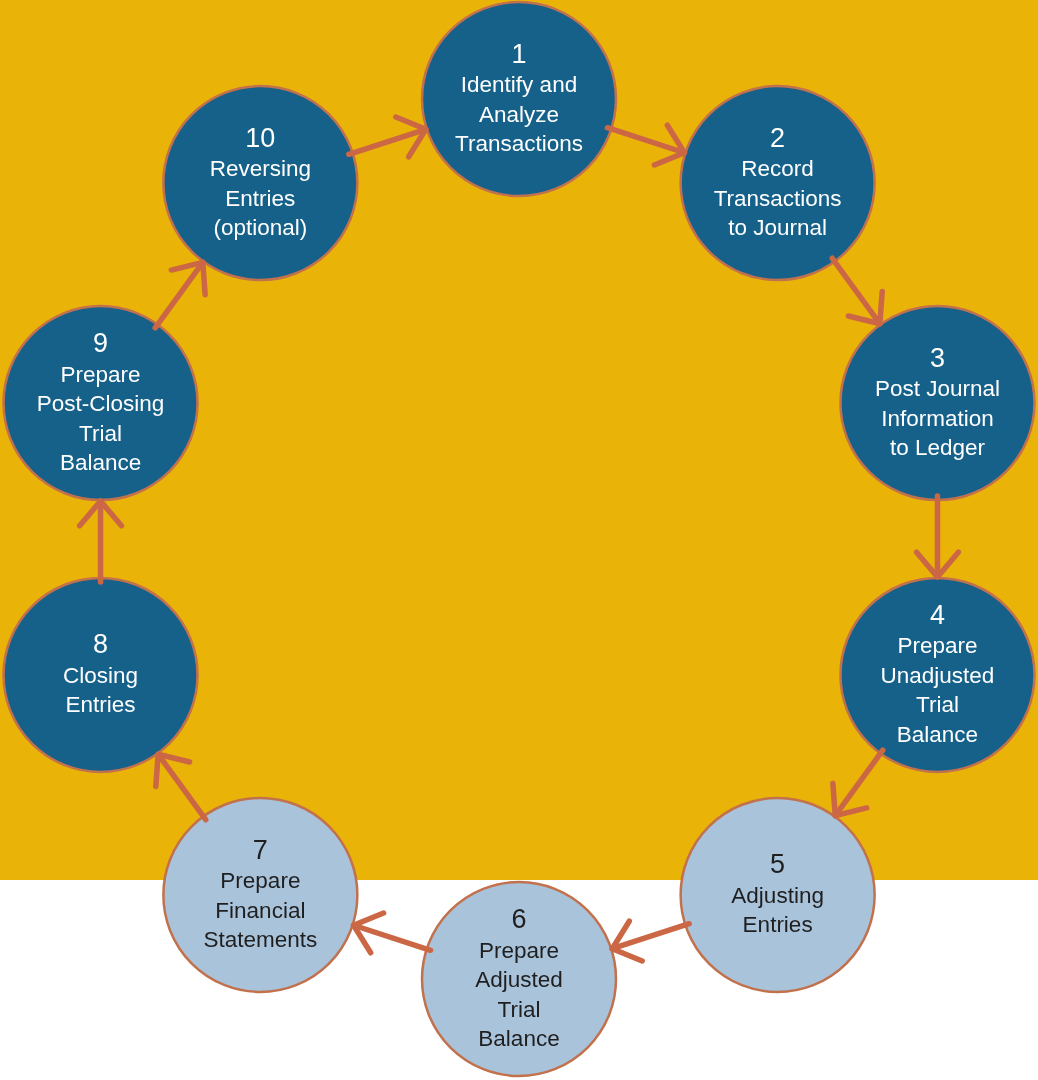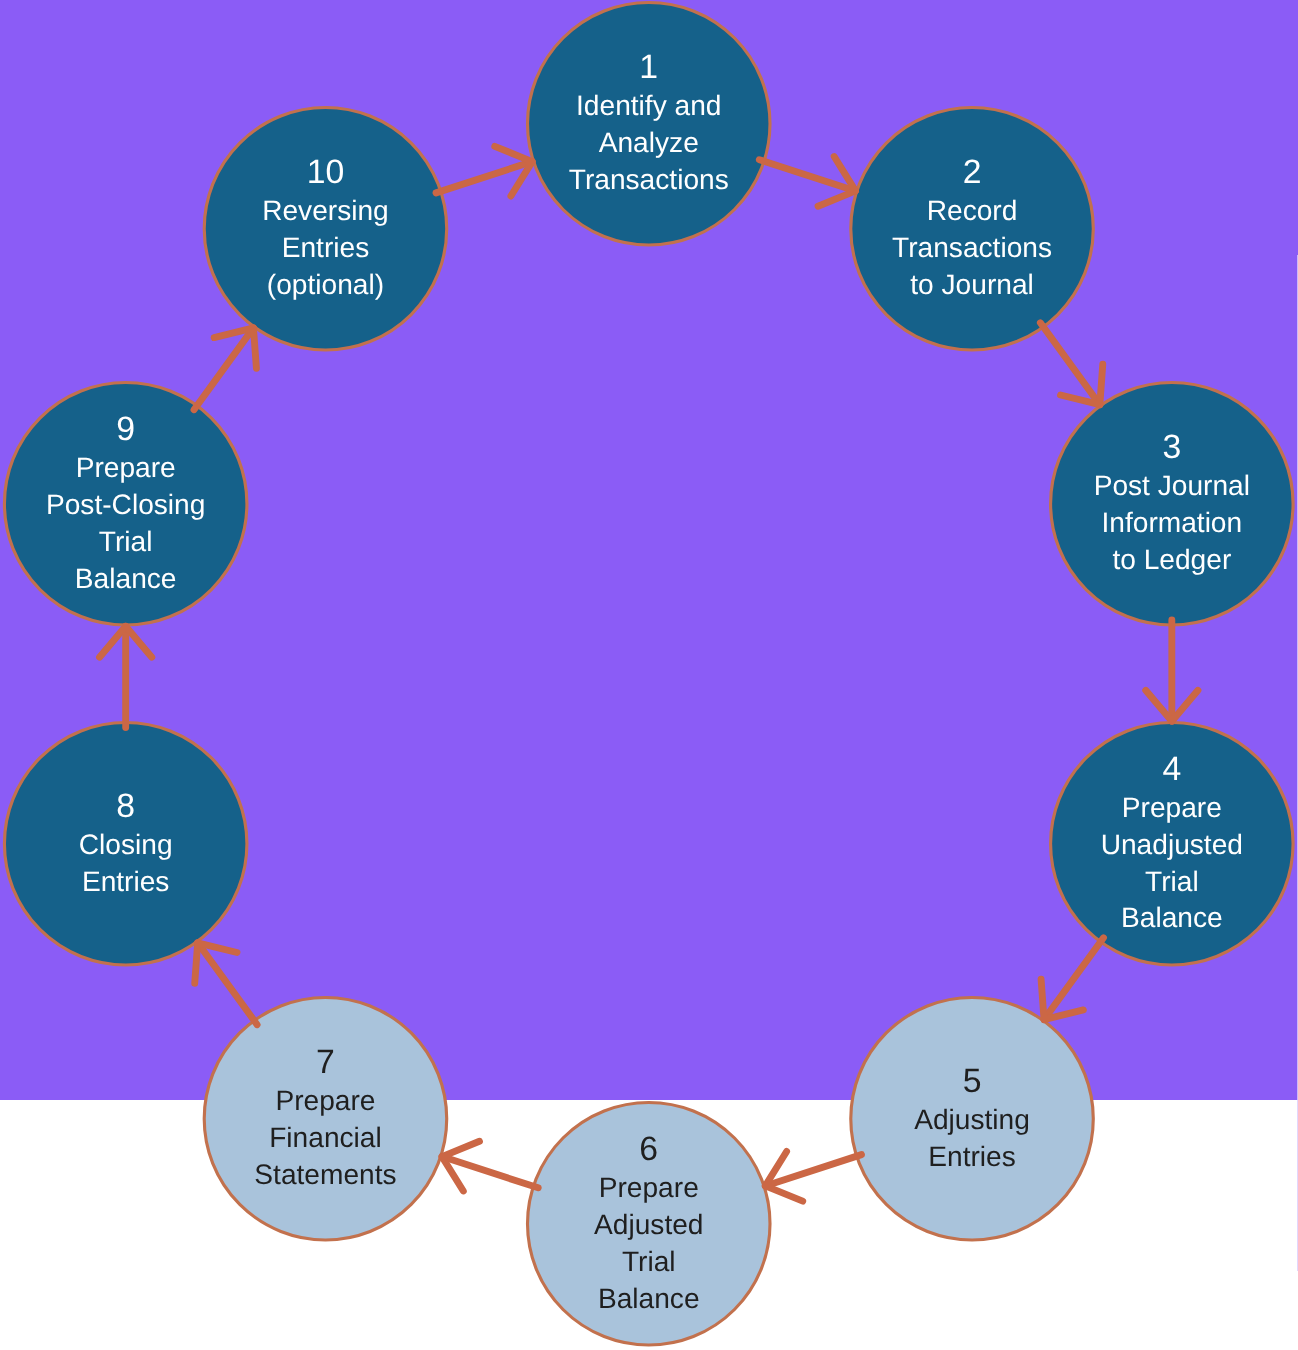--- a/index.html
+++ b/index.html
@@ -8,21 +8,21 @@
     background: #ffffff;
     width: 1038px;
     height: 1080px;
     overflow: hidden;
     font-family: "Liberation Sans", sans-serif;
   }
   #stage {
     position: relative;
     width: 1038px;
     height: 880px;
-    background: #8b5cf6;
+    background: #eab308;
   }
   svg text {
     font-family: "Liberation Sans", sans-serif;
   }
 </style>
 </head>
 <body>
 
 <div id="stage">
   <svg id="cycle-svg" width="1038" height="1080" viewBox="0 0 1038 1080" xmlns="http://www.w3.org/2000/svg">

